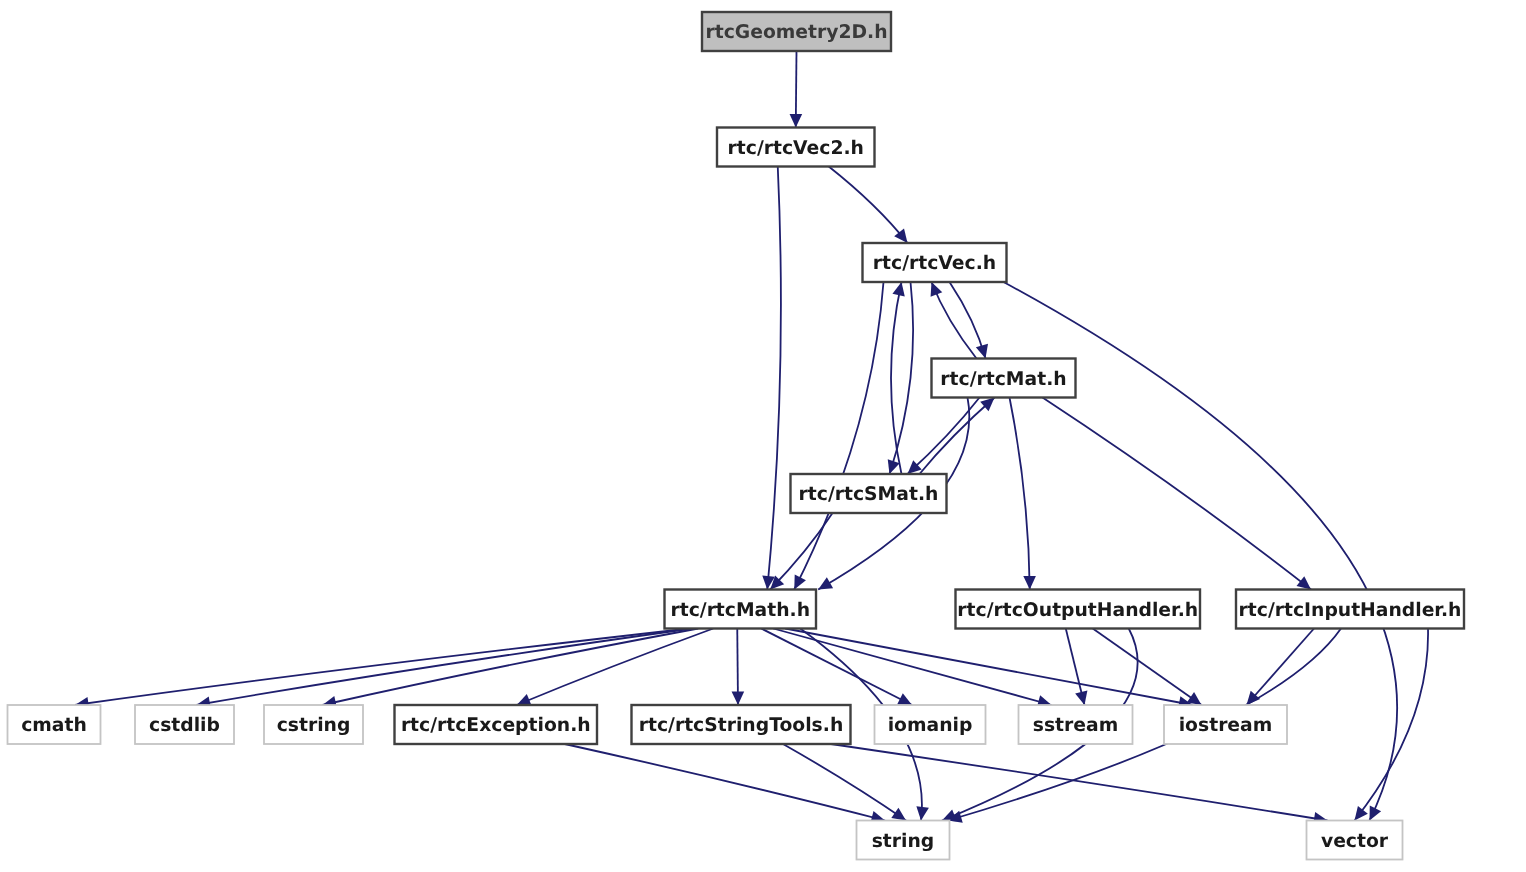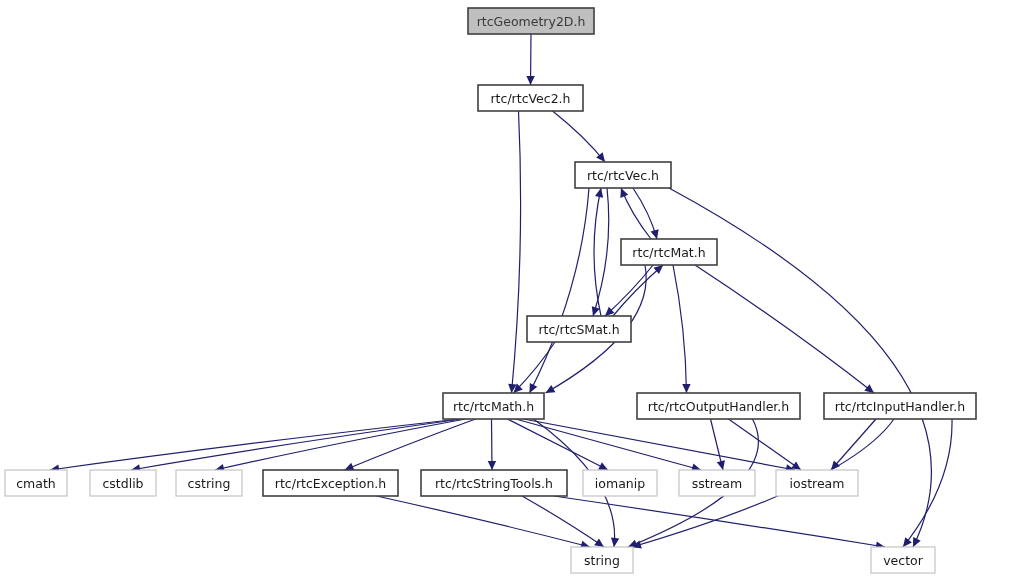--- a/index.html
+++ b/index.html
@@ -10,20 +10,21 @@
   body {
     width: 1017px;
     height: 581px;
     font-family: "Liberation Sans", sans-serif;
     overflow: hidden;
   }
   #graph-root {
     position: relative;
     width: 1017px;
     height: 408px;
+    font-weight: bold;
   }
   svg#dep-graph {
     display: block;
     width: 1017px;
     height: 581px;
   }
   .edge {
     fill: none;
     stroke: #1f1f6e;
     stroke-width: 1.2;

